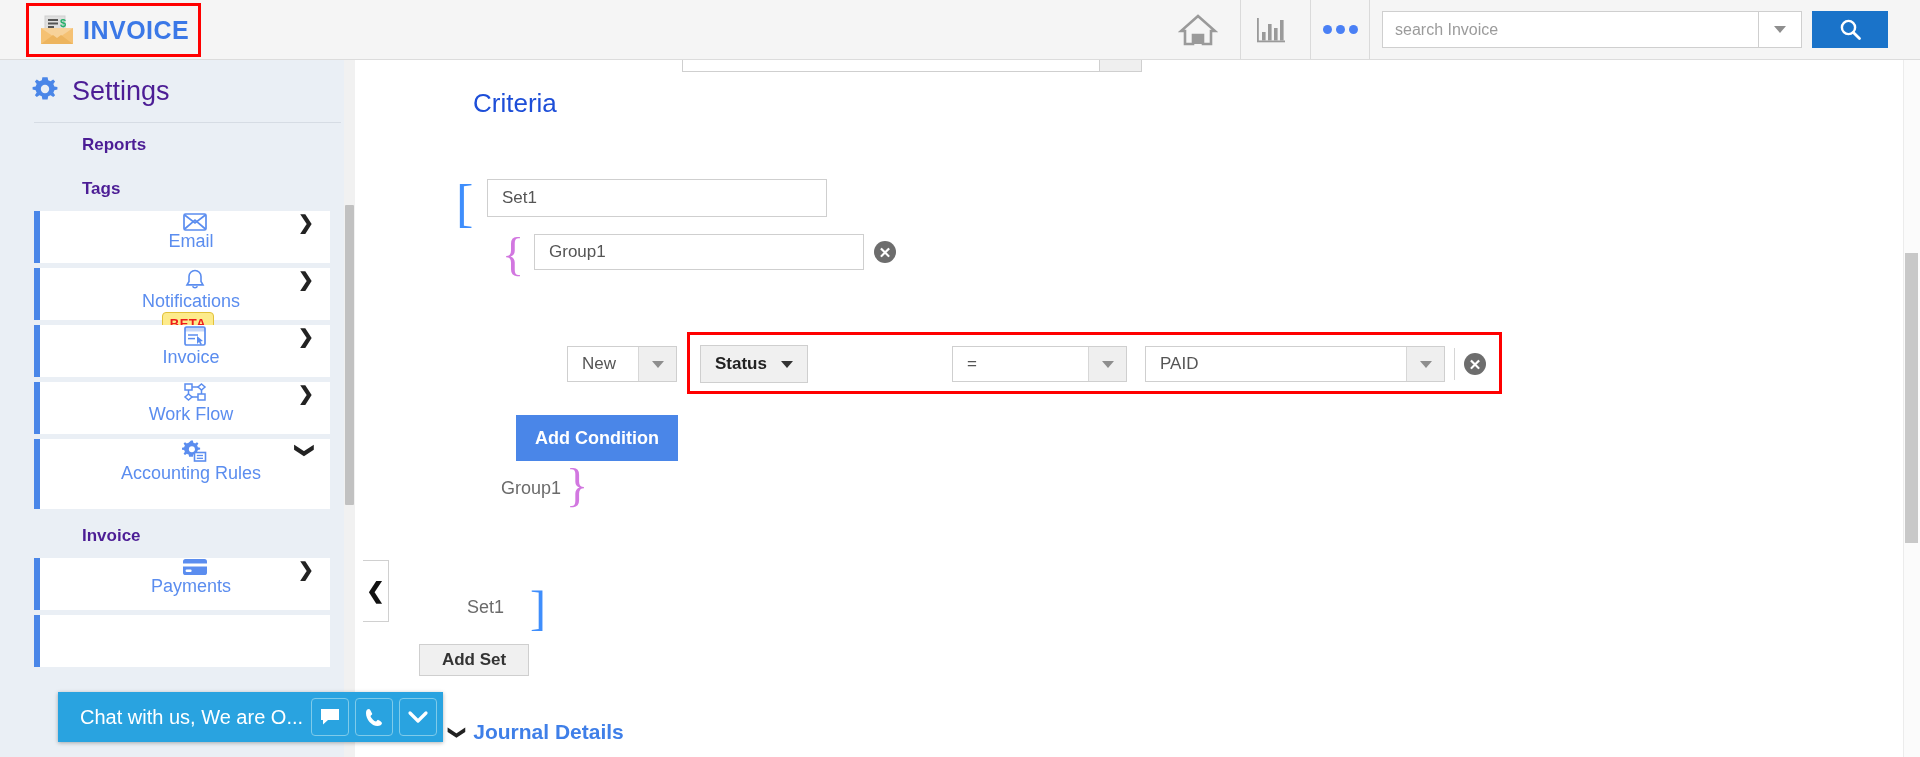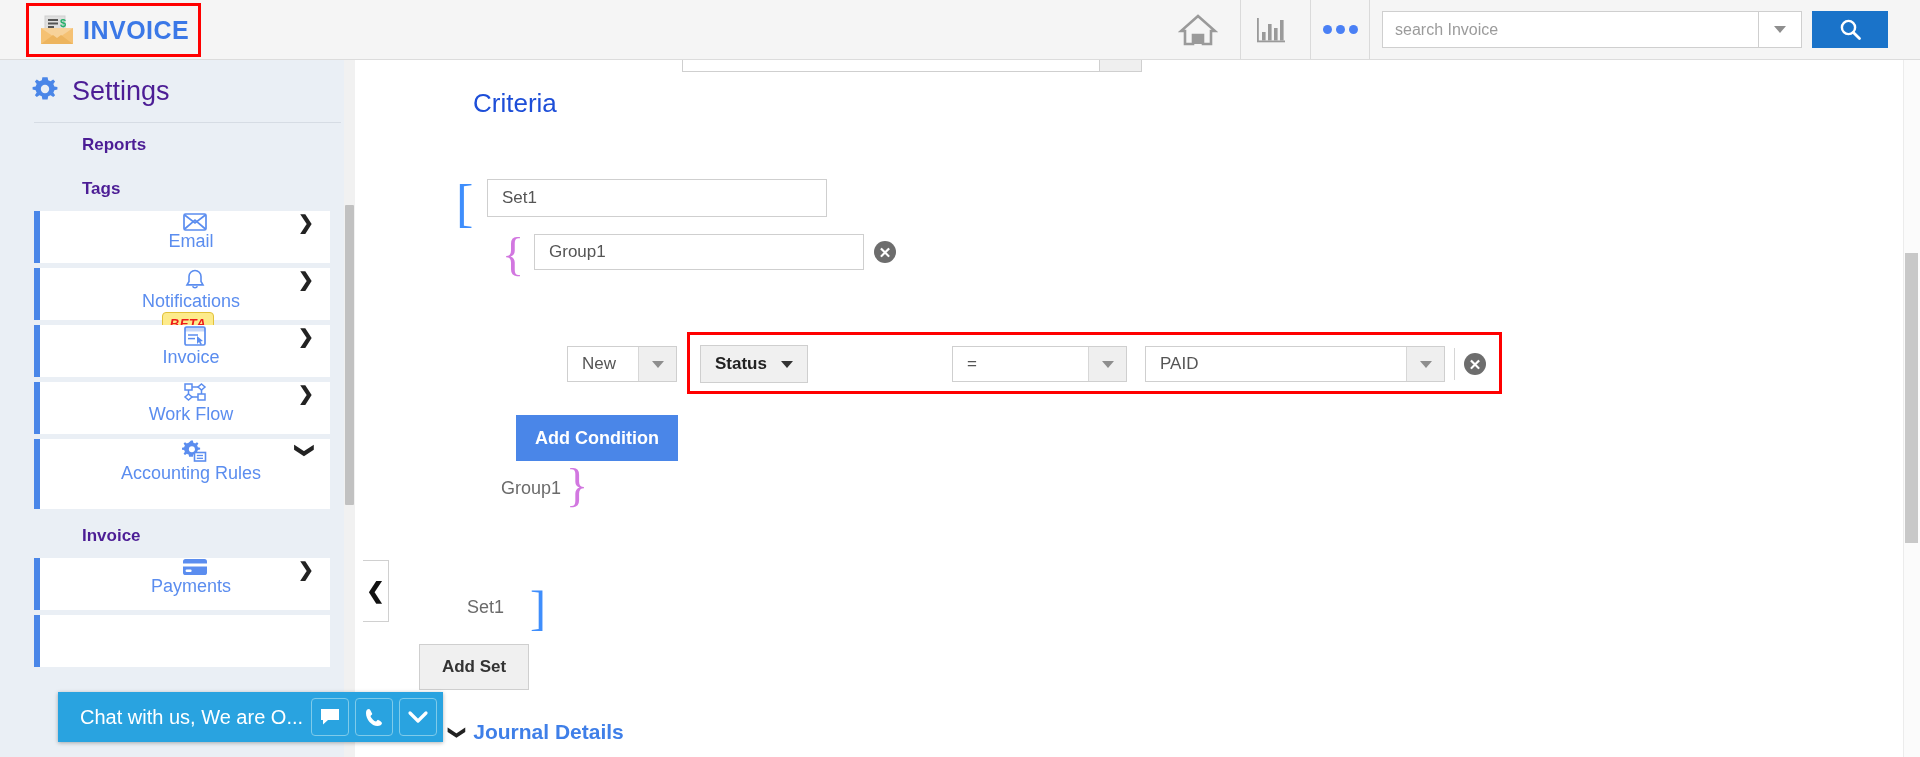--- a/index.html
+++ b/index.html
@@ -109,21 +109,20 @@
   .sb-label { margin-left: 18px; font-size: 18px; color: #5b8def; line-height: 1.15; }
   .sb-badge {
     margin-left: 12px;
     background: #fdeb8b;
     border: 1px solid #e2c23a;
     border-radius: 4px;
     color: #ee1c1c;
     font-size: 13px; font-weight: bold;
     padding: 3px 7px;
     letter-spacing: .5px;
-    font-style: italic;
   }
   .sb-chev { position: absolute; right: 16px; font-size: 19px; color: #222; font-weight: bold; }
   .sb-item.tall { height: 70px; }
 
   
   #sb-track {
     position: absolute; left: 344px; top: 60px;
     width: 11px; height: 697px; background: #f1f1f1;
   }
   #sb-thumb {
@@ -532,21 +531,21 @@
 
   <button id="btn-add-condition">Add Condition</button>
 
   <span class="lbl-grey" style="left:119px; top:418px;">Group1</span>
   <span class="brk brk-purple" style="left:184px; top:403px; font-size:46px;">}</span>
 
 
   <span class="lbl-grey" style="left:85px; top:537px;">Set1</span>
   <span class="brk brk-blue" style="left:148px; top:524px; font-size:48px;">]</span>
 
-  <button class="btn-grey" style="left:37px; top:584px; width:110px; height:46px;">Add Set</button>
+  <button class="btn-grey" style="left:37px; top:584px; width:110px; height:32px;">Add Set</button>
 
   <div id="journal-details-hdr">
     <span id="jd-caret" style="display: inline-block; transform: rotate(90deg);">❯</span>
     <span id="jd-title">Journal Details</span>
   </div>
 
 </div>
 
 <div id="main-track"></div>
 <div id="main-thumb"></div>

